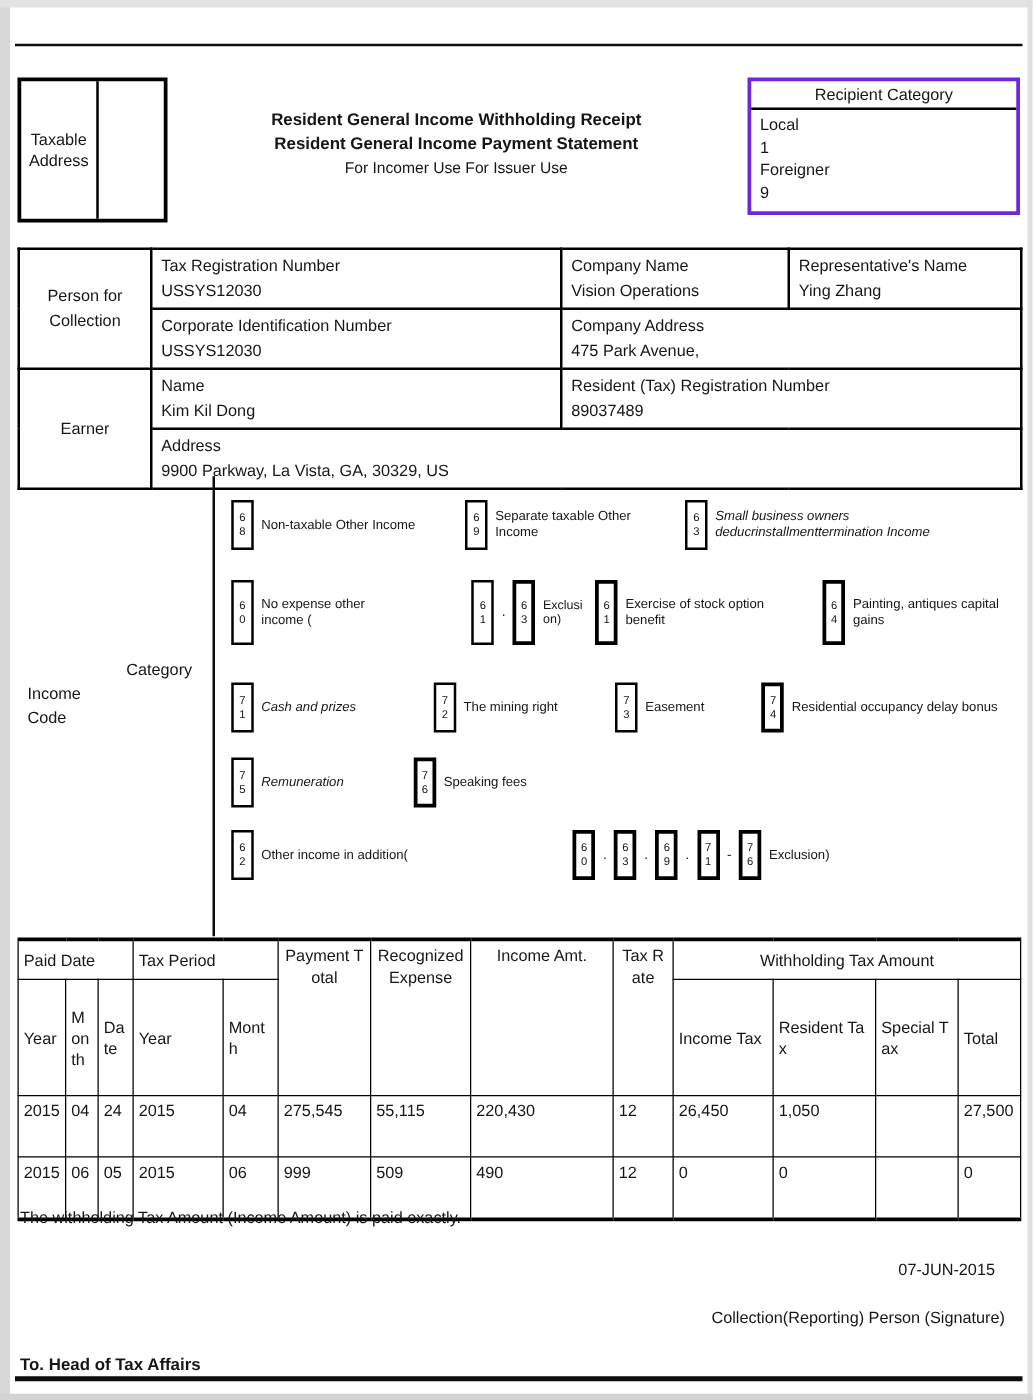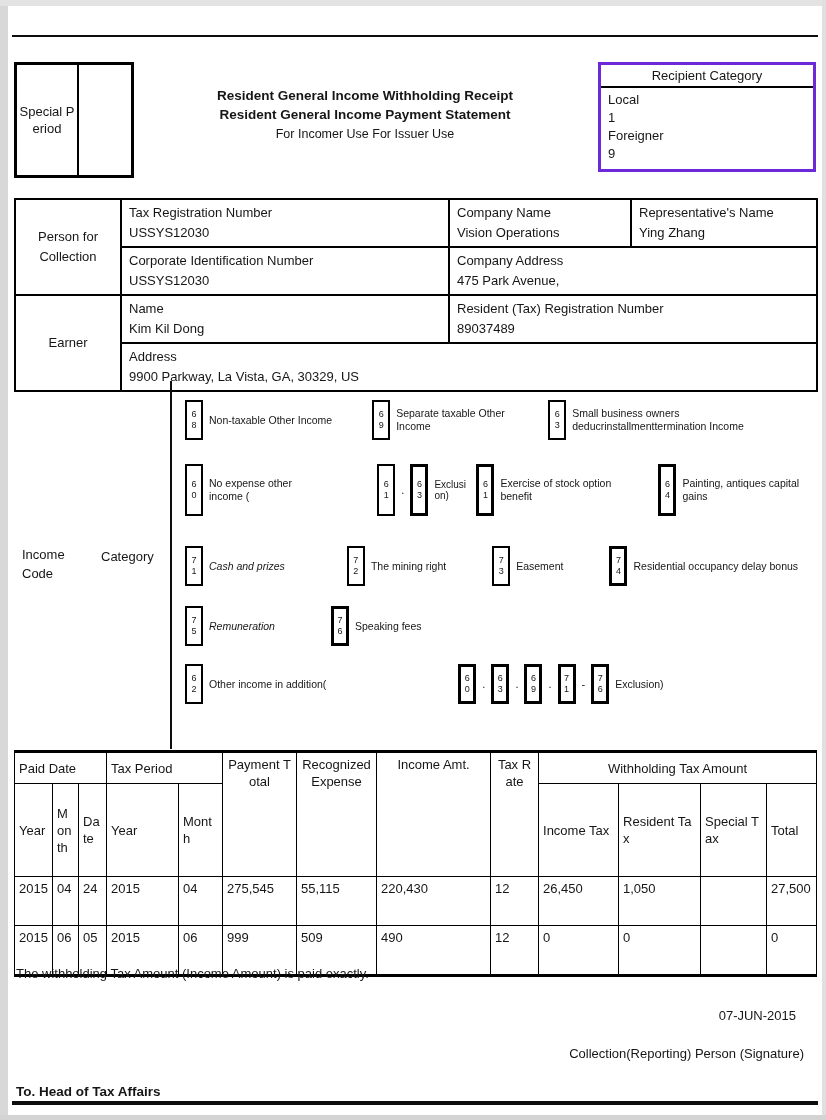--- a/index.html
+++ b/index.html
@@ -33,21 +33,21 @@
   #info-table{left:14px;top:198px;width:802px;border-collapse:collapse;table-layout:fixed;}
   #info-table td{border:2px solid #000;vertical-align:top;padding:3px 7px;font-size:13px;line-height:20px;margin-top:16px;}
   #info-table td.sec{text-align:center;vertical-align:middle;padding:2px;}
   #info-table tr{height:46px;}
   .fl{display:block;}
   .fv{display:block;}
 
   
   #income-divider{left:170px;top:381px;width:2px;height:368px;background:#0d0d0d;}
   #income-left-label{left:22px;top:545px;width:74px;font-size:13px;line-height:19px;}
-  #income-cat-label{left:101px;top:549px;font-size:13px;}
+  #income-cat-label{left:101px;top:528px;font-size:13px;}
   #income-rows{left:185px;top:380px;width:631px;height:368px;}
   .inc-row{position:absolute;left:0;display:flex;align-items:center;gap:6px;}
   .codebox{flex:0 0 auto;width:18px;height:40px;border:2px solid #000;box-sizing:border-box;
            display:inline-flex;flex-direction:column;align-items:center;justify-content:center;
            font-size:9px;line-height:11px;}
   .codebox.bold{border-width:3px;}
   .inc-label{font-size:10.5px;line-height:13px;}
   .inc-label.narrow{word-break:break-all;line-height:11px;font-size:10px;}
   .inc-sep{font-size:11px;align-self:center;}
 
@@ -73,21 +73,21 @@
 <body>
 
 <div class="edge" id="edge-left"></div>
 <div class="edge" id="edge-top"></div>
 <div class="edge" id="edge-right"></div>
 <div class="edge" id="edge-bottom"></div>
 
 <div class="abs rule" id="rule-top"></div>
 
 <div class="abs" id="taxable-box">
-  <div class="l">Special Period</div>
+  <div class="l">Taxable Address</div>
   <div class="r"></div>
 </div>
 
 <div class="abs" id="title-block">
   <div class="t1">Resident General Income Withholding Receipt</div>
   <div class="t1">Resident General Income Payment Statement</div>
   <div class="t3">For Incomer Use For Issuer Use</div>
 </div>
 
 <div class="abs" id="recipient-box">
@@ -162,21 +162,21 @@
       <span class="inc-label" style="margin-right: 34px;">Non-taxable Other Income</span>
       <span class="codebox">
         <span>6</span>
         <span>9</span>
       </span>
       <span class="inc-label" style="max-width: 120px; margin-right: 26px;">Separate taxable Other Income</span>
       <span class="codebox">
         <span>6</span>
         <span>3</span>
       </span>
-      <span class="inc-label" style="max-width: 240px;">Small business owners deducrinstallmenttermination Income</span>
+      <span class="inc-label" style="max-width: 240px; font-style: italic;">Small business owners deducrinstallmenttermination Income</span>
     </div>
     <div class="inc-row" style="top: 84px;">
       <span class="codebox" style="height: 52px;">
         <span>6</span>
         <span>0</span>
       </span>
       <span class="inc-label" style="margin-right: 46px;">No expense other income (</span>
       <span class="codebox" style="height: 52px;">
         <span>6</span>
         <span>1</span>

